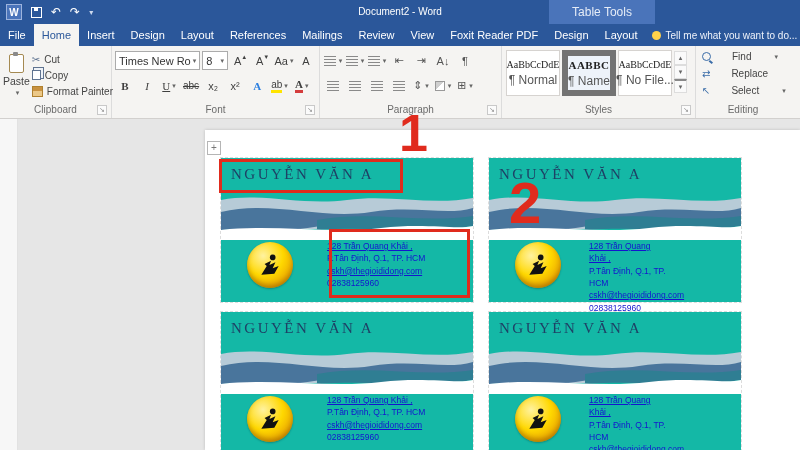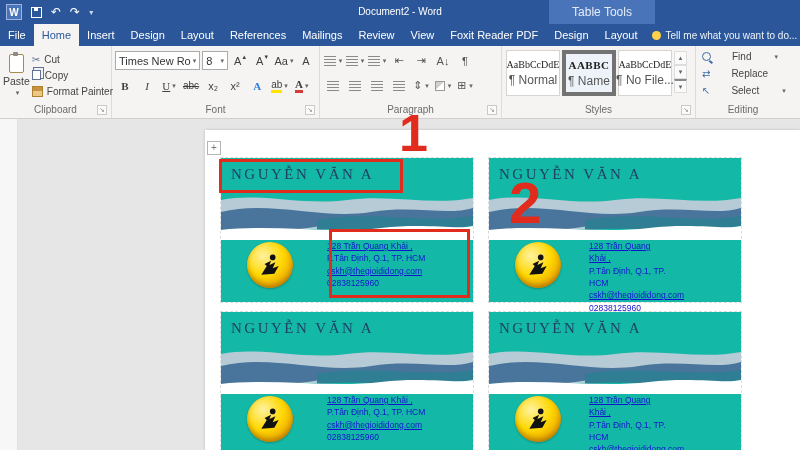--- a/index.html
+++ b/index.html
@@ -67,21 +67,21 @@
   
   .g-para{width:182px}
   .pbtn{min-width:20px;height:19px;display:flex;align-items:center;justify-content:center;gap:1px;font-size:11px;color:#555}
   .ln{display:inline-block;width:12px;height:10px;
       background:repeating-linear-gradient(to bottom,#8a8a8a 0 1px,transparent 1px 3px)}
   .sw{width:10px;height:10px;background:linear-gradient(135deg,#cfcfcf 50%,#fff 50%);border:1px solid #999;box-sizing:border-box}
   
   .g-styles{width:194px}
   .stylecard{width:54px;height:46px;background:#fff;border:1px solid #d6d3d0;margin:2px 1px;display:flex;
              flex-direction:column;align-items:center;justify-content:center;gap:3px;box-sizing:border-box}
-  .stylecard.sel{border:4px solid #737373;background:#eef3fa}
+  .stylecard.sel{border:6px solid #737373;background:#eef3fa}
   .sprev{font-family:"Liberation Serif",serif;font-size:10px;color:#222;white-space:nowrap}
   .sprev.bd{font-weight:bold;font-size:11px;letter-spacing:.5px}
   .sname{font-size:12px;color:#555;white-space:nowrap}
   .sscroll{display:flex;flex-direction:column;margin:3px 0 0 1px}
   .sscroll span{width:13px;height:14px;font-size:7px;color:#666;display:flex;align-items:center;justify-content:center;
                 border:1px solid #ddd;background:#fafafa;box-sizing:border-box}
   .sscroll span.more{border-top:2px solid #888}
   
   .g-edit{width:94px;border-right:none}
   .ebtn{display:flex;align-items:center;gap:21px;height:17px;font-size:10px;color:#444;padding:0 3px;white-space:nowrap}

